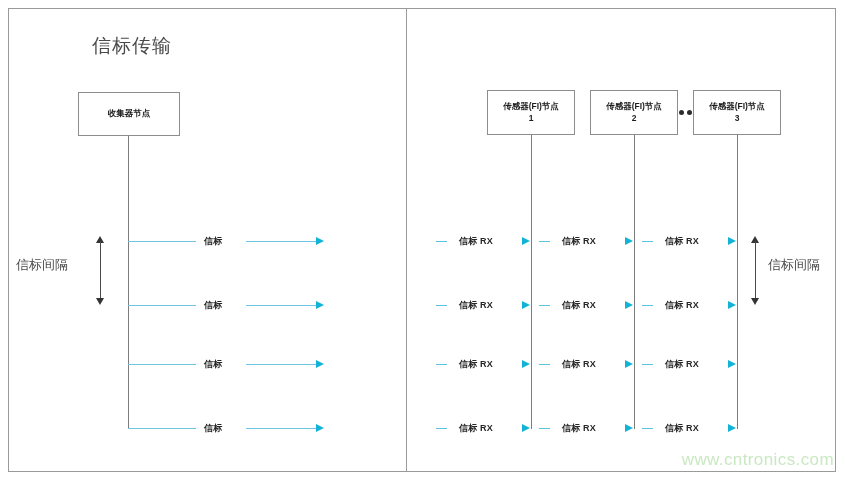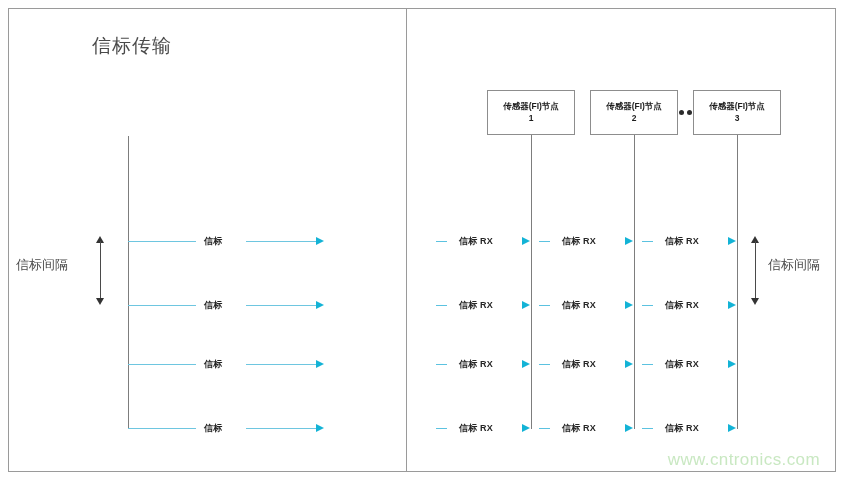--- a/index.html
+++ b/index.html
@@ -132,39 +132,42 @@
   }
   .dots i{
     display:block;
     width:5px;height:5px;
     border-radius:50%;
     background:#2b2b2b;
   }
 
   .watermark{
     position:absolute;
-    right:22px;
+    right:8px;
     bottom:12px;
     font-size:17px;
     color:#c9e8c2;
     letter-spacing:0.4px;
     white-space:nowrap;
     font-family:"Liberation Sans","DejaVu Sans",sans-serif;
   }
 </style>
 </head>
 <body>
 
 <div id="canvas">
 
   <div class="frame"></div>
   <div class="divider"></div>
 
   <div class="panel-title" id="title-left">信标传输</div>
 
+  <div class="node-box" style="left:78px; top:92px; width:102px; height:44px;">
+    <span class="ln">收集器节点</span>
+  </div>
 
   <div class="lifeline" style="left:128px; top:136px; height:293px;"></div>
 
   <div>
     <div class="vcap-up" style="left:96px; top:236px;"></div>
     <div class="vbar" style="left:99.5px; top:241px; height:58px;"></div>
     <div class="vcap-dn" style="left:96px; top:298px;"></div>
   </div>
   <div class="interval-label" style="left:16px; top:256px;">信标间隔</div>
 

